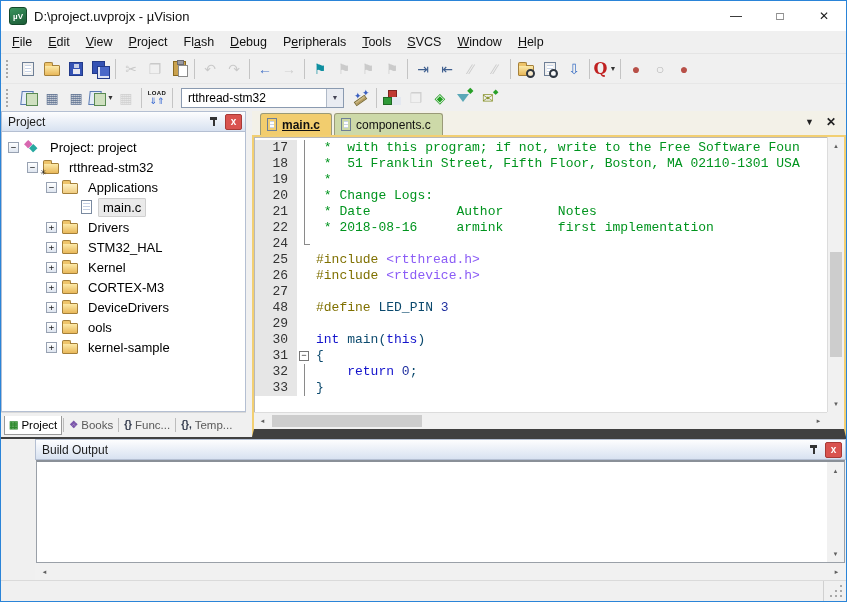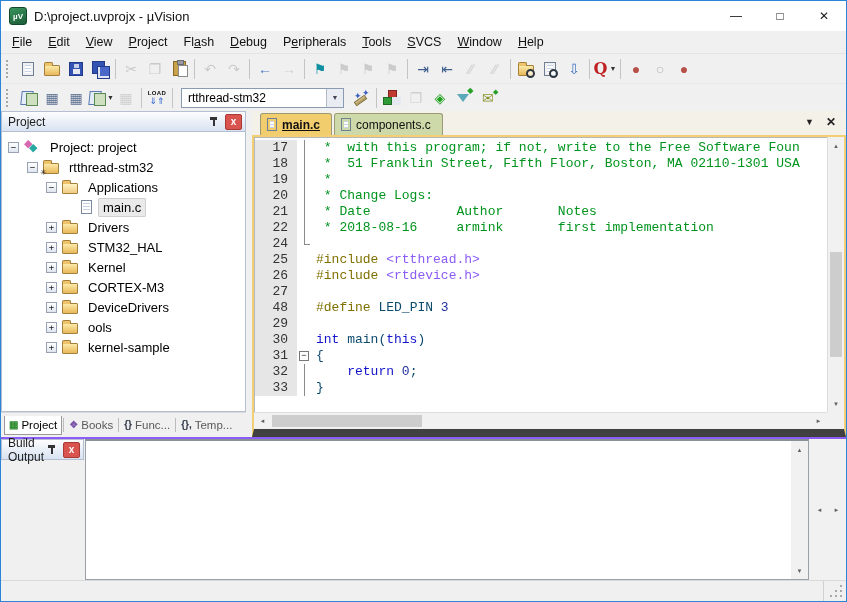--- a/index.html
+++ b/index.html
@@ -124,21 +124,21 @@
   .vscroll{position:relative;background:#f1f1f1;border-left:1px solid #dcdcdc;}
   .sarrow{height:17px;display:flex;align-items:center;justify-content:center;font-size:6px;color:#606060;}
   .sarrow.bottom{position:absolute;bottom:0;left:0;right:0;}
   .vthumb{position:absolute;left:2px;right:2px;top:115px;height:105px;background:#cdcdcd;}
   .hscroll{grid-column:1 / 2;height:17px;background:#f1f1f1;display:flex;align-items:center;position:relative;border-top:1px solid #dcdcdc;}
   .harrow{width:17px;height:17px;display:flex;align-items:center;justify-content:center;font-size:6px;color:#606060;}
   .harrow.right{margin-left:auto;}
   .hthumb{position:absolute;left:18px;top:2px;bottom:2px;width:150px;background:#cdcdcd;}
   .sb-corner{background:#f1f1f1;}
   
-  .build-output{flex:0 0 143px;display:flex;background:#f0f0f0;border-top:2px solid #8b5cf6;}
+  .build-output{flex:0 0 143px;display:flex;flex-direction:column;background:#f0f0f0;border-top:2px solid #404040;padding-left:34px;}
   .bo-body{flex:1 1 auto;display:flex;margin:0 1px;border:1px solid #9aa0a8;border-top:2px solid #8a9098;background:#fff;min-height:0;}
   .bo-content{flex:1;background:#fff;font-family:"Liberation Mono",monospace;font-size:12px;}
   .bo-vscroll{flex:0 0 17px;background:#f1f1f1;display:flex;flex-direction:column;justify-content:space-between;}
   .bo-hscroll{flex:0 0 17px;display:flex;align-items:center;justify-content:space-between;background:#f1f1f1;padding:0 1px;}
   
   .statusbar{flex:0 0 21px;background:#f0f0f0;border-top:1px solid #dadada;display:flex;align-items:stretch;font-size:12px;color:#1a1a1a;}
   .sb-main{flex:1;border-right:1px solid #d0d0d0;}
   .sb-sim{flex:0 0 105px;display:flex;align-items:center;padding-left:10px;border-right:1px solid #d0d0d0;}
   .sb-grip{flex:0 0 22px;position:relative;}
   .sb-grip::before{content:"";position:absolute;right:4px;bottom:4px;width:2px;height:2px;background:#a8a8a8;

